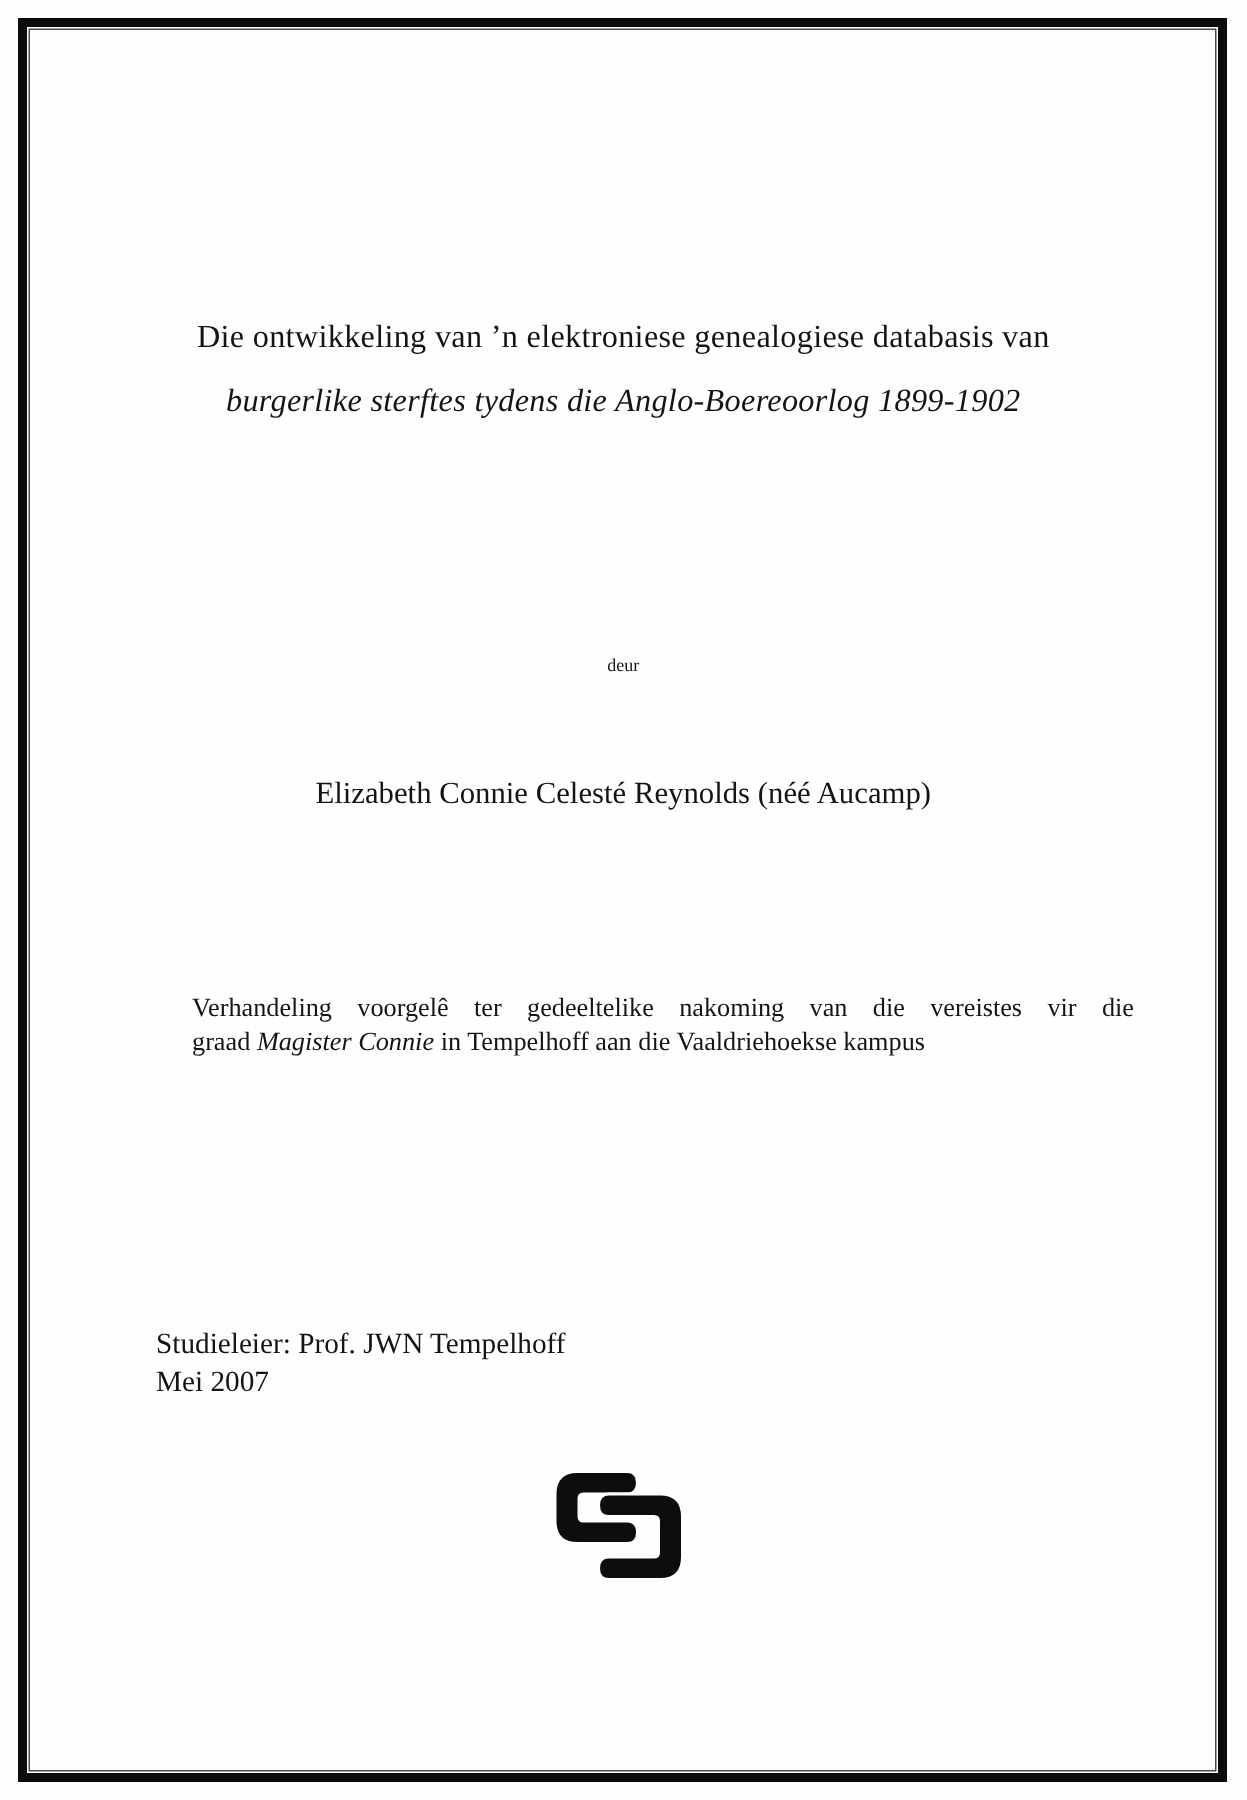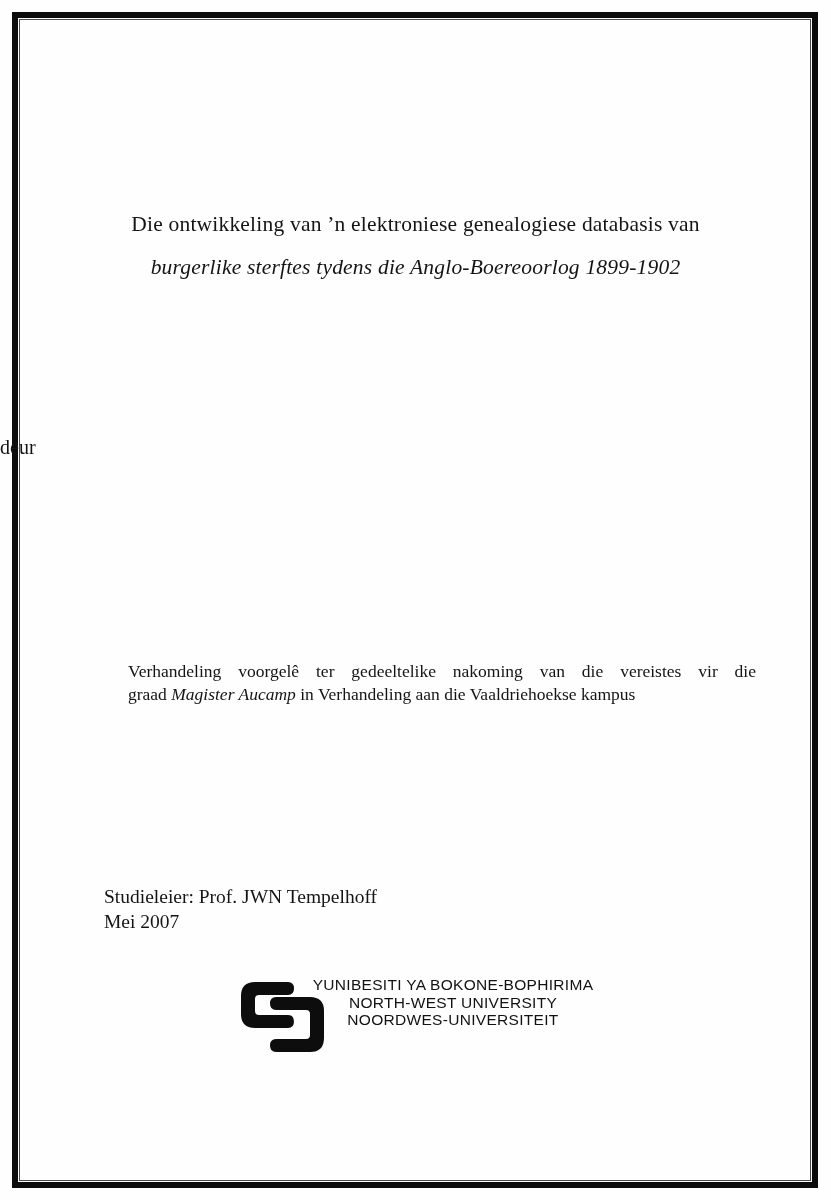--- a/index.html
+++ b/index.html
@@ -32,21 +32,22 @@
     text-align: center;
     font-size: 21.5px;
     letter-spacing: 0.2px;
     white-space: nowrap;
   }
   .title-1 { top: 212px; }
   .title-2 { top: 255px; font-style: italic; }
   .byline {
     position: absolute;
     top: 436px; left: 0; right: 0;
-    font-size: 20px;
+    text-align: center;
+    font-size: 12px;
   }
   .author {
     position: absolute;
     top: 518px; left: 0; right: 0;
     text-align: center;
     font-size: 20.5px;
     white-space: nowrap;
   }
   .submission {
     position: absolute;
@@ -98,24 +99,25 @@
   <div class="frame-outer">
     <div class="frame-inner"></div>
   </div>
 
   <div class="title-line title-1">Die ontwikkeling van ’n elektroniese genealogiese databasis van</div>
 
   <div class="title-line title-2">burgerlike sterftes tydens die Anglo-Boereoorlog 1899-1902</div>
 
   <div class="byline">deur</div>
 
+  <div class="author">Elizabeth Connie Celesté Reynolds (néé Aucamp)</div>
 
   <div class="submission">
     <div class="justified">Verhandeling voorgelê ter gedeeltelike nakoming van die vereistes vir die</div>
-    <div><span>graad </span><em>Magister Aucamp</em><span> in Verhandeling aan die Vaaldriehoekse kampus</span></div>
+    <div><span>graad </span><em>Magister Connie</em><span> in Tempelhoff aan die Vaaldriehoekse kampus</span></div>
   </div>
 
   <div class="supervisor-block">
     <div>Studieleier: Prof. JWN Tempelhoff</div>
     <div>Mei 2007</div>
   </div>
 
   <div class="logo-row">
     <svg class="logo-mark" viewBox="0 0 95 82" xmlns="http://www.w3.org/2000/svg" aria-hidden="true">
 
@@ -126,20 +128,15 @@
 
       <path fill="none" stroke="#ffffff" stroke-width="4" d="
         M 38 27 H 72 Q 86 27 86 41 V 68 Q 86 82 72 82 H 38
         Q 32 82 32 75.5 Q 32 69 38 69 H 68 Q 72 69 72 65
         V 44 Q 72 40 68 40 H 38 Q 32 40 32 33.5 Q 32 27 38 27 Z"></path>
       <path fill="#0d0d0d" d="
         M 38 27 H 72 Q 86 27 86 41 V 68 Q 86 82 72 82 H 38
         Q 32 82 32 75.5 Q 32 69 38 69 H 68 Q 72 69 72 65
         V 44 Q 72 40 68 40 H 38 Q 32 40 32 33.5 Q 32 27 38 27 Z"></path>
     </svg>
-    <div class="logo-text">
-      <div>YUNIBESITI YA BOKONE-BOPHIRIMA</div>
-      <div>NORTH-WEST UNIVERSITY</div>
-      <div>NOORDWES-UNIVERSITEIT</div>
-    </div>
   </div>
 
 </div>
 
 </body></html>

